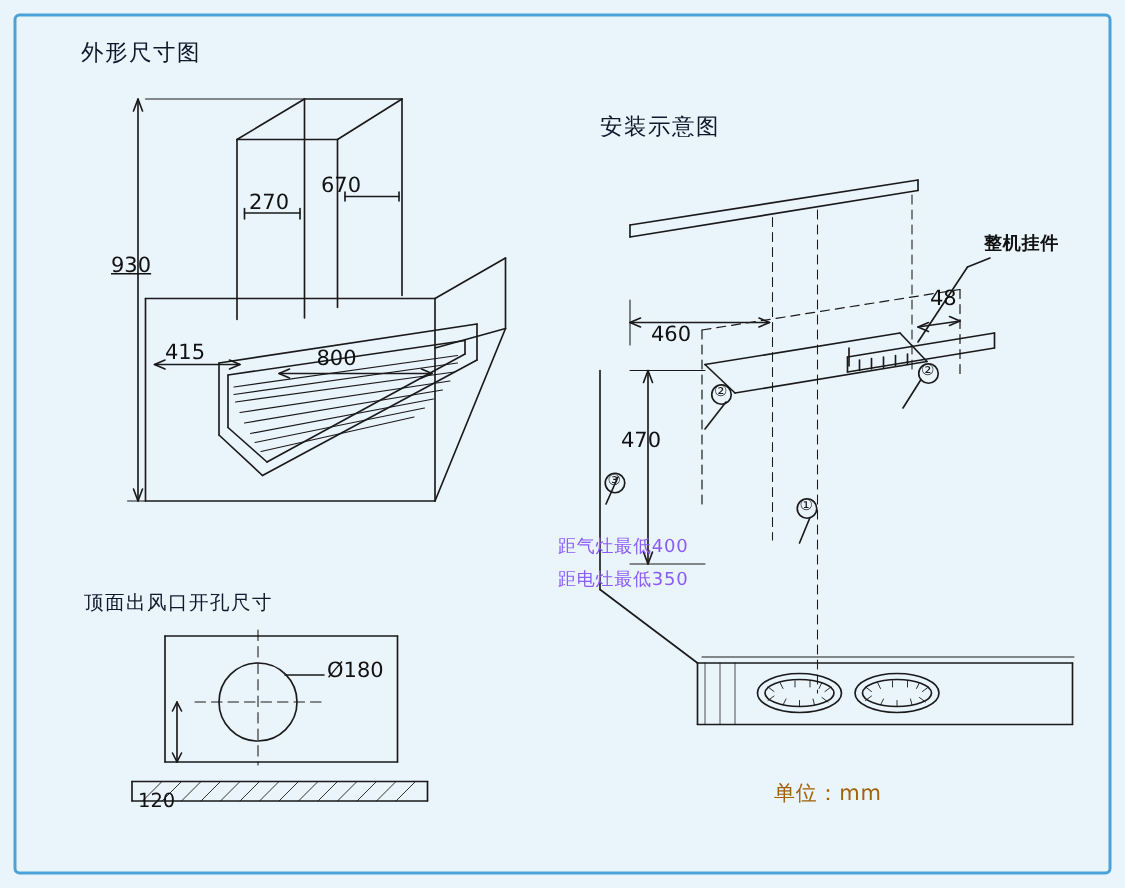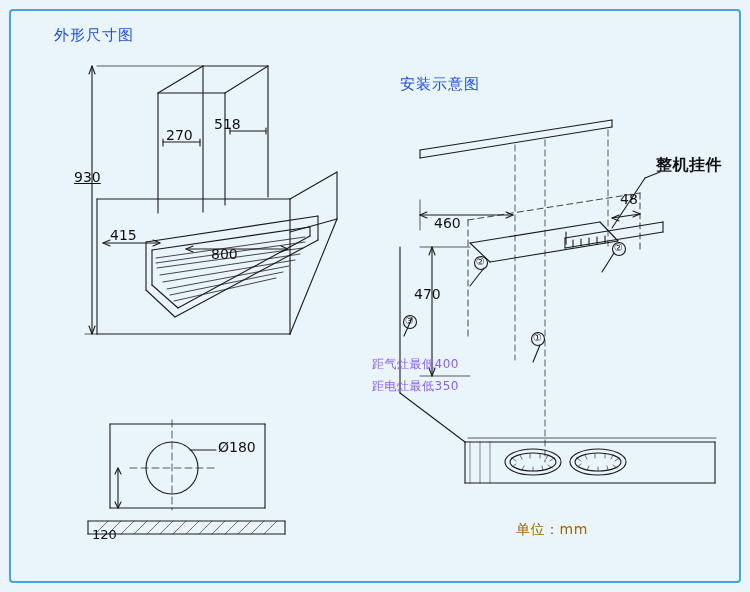--- a/index.html
+++ b/index.html
@@ -39,42 +39,42 @@
   .lbl {
     position: absolute;
     font-family: "DejaVu Sans", "Liberation Sans", sans-serif;
     color: #1a1a1a;
     white-space: nowrap;
     line-height: 1.1;
   }
   .title-cn {
     font-size: 15px;
     letter-spacing: 1px;
-    color: #1d4ed8;
+    color: #0f172a;
   }
   .dim {
     font-size: 14px;
     color: #111;
   }
   .dim-sm {
     font-size: 13px;
     color: #111;
   }
   .note-cn {
     font-size: 12px;
     color: #8b5cf6;
     letter-spacing: 0.5px;
   }
   .unit-cn {
     font-size: 14px;
     color: #a16207;
     letter-spacing: 0.5px;
   }
   .callout-cn {
-    font-size: 16px;
+    font-size: 12px;
     color: #111;
     letter-spacing: 0.5px;
   }
 </style>
 </head>
 <body>
 
 <div id="page">
 
   <svg class="diagram" viewBox="0 0 750 592">
@@ -300,26 +300,27 @@
       </g>
 
       <g>
         <path d="M400,247 L400,393"></path>
       </g>
     </g>
   </svg>
 
   <div class="lbl title-cn" style="left:54px; top:27px;">外形尺寸图</div>
   <div class="lbl title-cn" style="left:400px; top:76px;">安装示意图</div>
+  <div class="lbl title-cn" style="left:56px; top:396px; font-size:13px;">顶面出风口开孔尺寸</div>
 
   <div class="lbl dim" style="left:74px; top:170px;text-decoration:underline;">930</div>
   <div class="lbl dim" style="left:110px; top:228px;">415</div>
-  <div class="lbl dim" style="left:211px; top:247px;">800</div>
+  <div class="lbl dim" style="left:211px; top:232px;">800</div>
   <div class="lbl dim" style="left:166px; top:128px;">270</div>
-  <div class="lbl dim" style="left:214px; top:117px;">518</div>
+  <div class="lbl dim" style="left:214px; top:117px;">670</div>
 
   <div class="lbl dim" style="left:218px; top:440px;">Ø180</div>
   <div class="lbl dim-sm" style="left:92px; top:480px;margin-top:48px;">120</div>
 
   <div class="lbl dim" style="left:434px; top:216px;">460</div>
   <div class="lbl dim" style="left:620px; top:192px;">48</div>
   <div class="lbl dim" style="left:414px; top:287px;">470</div>
 
   <div class="lbl callout-cn" style="left:656px; top:156px; font-weight:bold;">整机挂件</div>
 

